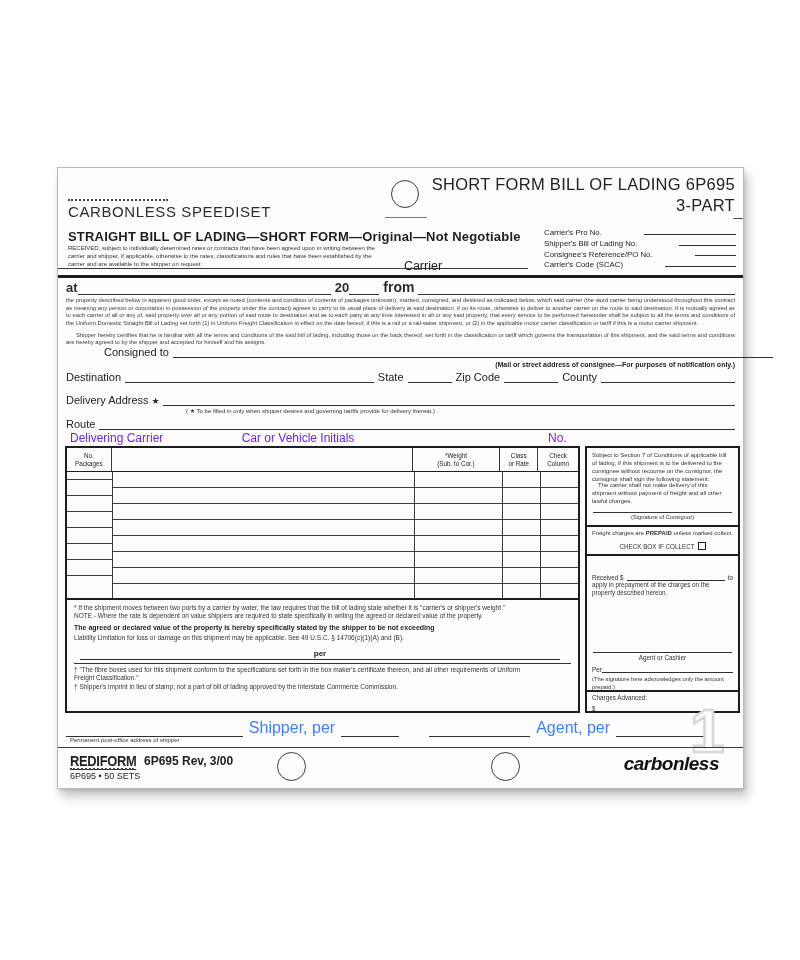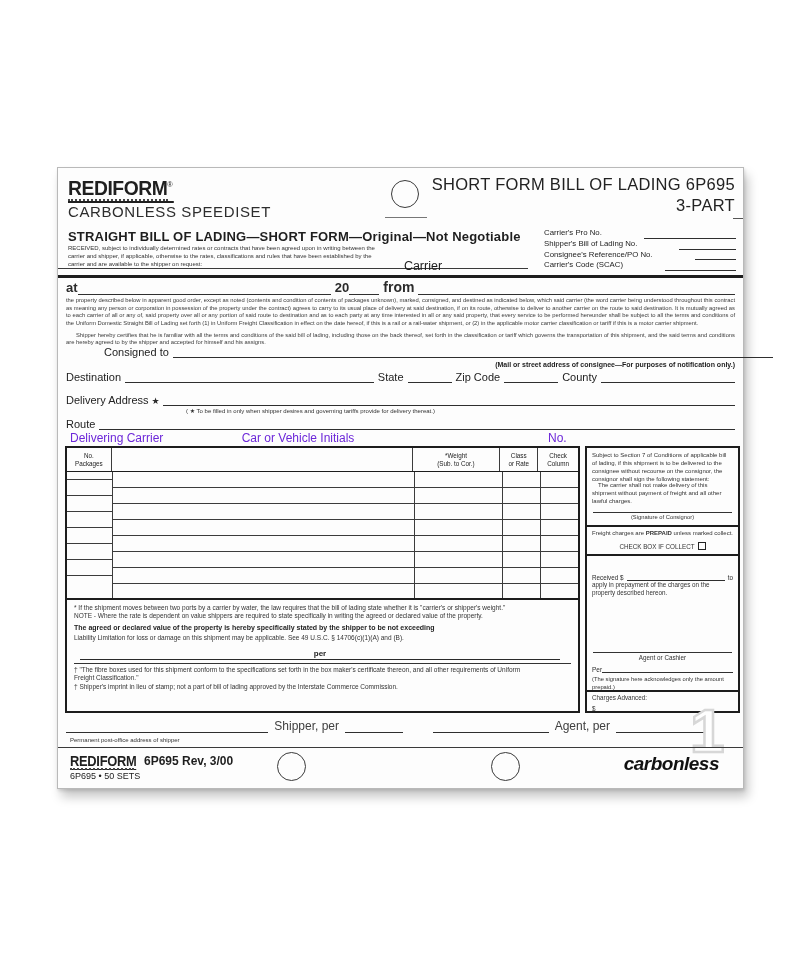--- a/index.html
+++ b/index.html
@@ -19,21 +19,21 @@
   .fill.fx{flex:none;}
   .lbl{white-space:nowrap;}
   
   .brand{font-weight:bold;font-size:21px;letter-spacing:-.5px;color:#1f1f1f;border-bottom:2px solid #1f1f1f;padding:0 2px 1px 0;display:inline-block;transform:scaleX(.92);transform-origin:left;}
   .brand sup{font-size:8px;font-weight:normal;}
   .dotted{border-top:2px dotted #444;}
   .prodline{font-size:15px;letter-spacing:.6px;color:#2d2d2d;}
   .rtitle{font-size:16.5px;letter-spacing:.3px;text-align:right;line-height:1.3;color:#222;}
   .formtitle{font-size:13px;font-weight:bold;letter-spacing:.2px;color:#1e1e1e;}
   .fineprint{font-size:6px;line-height:1.3;color:#333;}
-  .rfield{display:flex;align-items:flex-end;font-size:7.8px;line-height:10.8px;color:#222;gap:40px;}
+  .rfield{display:flex;align-items:center;font-size:7.8px;line-height:10.8px;color:#222;gap:40px;}
   .rfield .fill{border-bottom-width:1px;margin-left:2px;}
   .carrierlbl{font-size:12.5px;font-weight:normal;text-align:center;color:#1d1d1d;}
   .thickrule{background:#1d1d1d;height:2.5px;}
   .thinrule{background:#3a3a3a;height:1px;}
   .bold{font-weight:bold;}
   .b13{font-size:13px;font-weight:bold;}
   .lbl11{font-size:11px;color:#222;}
   .terms{font-size:5.8px;line-height:1.32;text-align:justify;color:#3a3a3a;}
   .terms p{margin:0 0 4px 0;}
   .terms p + p{text-indent:10px;}
@@ -60,39 +60,36 @@
   .ctr{text-align:center;}
   .cbx{display:inline-block;width:6px;height:6px;border:1px solid #222;vertical-align:-1px;margin-left:3px;}
   
   .notes{left:7px;top:432px;width:515px;height:113px;border:2px solid #1d1d1d;border-top:none;box-sizing:border-box;padding:4px 7px;}
   .notes .n{font-size:6.5px;line-height:1.28;color:#333;width:445px;}
   .notes .nb{font-size:7px;font-weight:bold;margin-top:3px;color:#1e1e1e;width:465px;}
   .perline{width:480px;margin:7px auto 0 6px;text-align:center;border-bottom:1.2px solid #2a2a2a;font-size:8px;font-weight:bold;color:#1e1e1e;padding-bottom:1px;}
   .dagger{border-top:1px solid #333;margin-top:3px;padding-top:2px;}
   .dagger .n{width:455px;}
   
-  .signoff{left:8px;top:551px;width:645px;display:flex;align-items:flex-end;font-size:12px;color:#404040;}
+  .signoff{left:8px;top:551px;width:645px;display:flex;align-items:flex-end;font-size:16px;color:#3b82f6;}
   .signoff .lbl{margin:0 6px;}
   .bignum{font-size:62px;font-weight:bold;color:#ffffff;-webkit-text-stroke:2.5px #d7d7d7;line-height:1;font-family:"Liberation Sans", sans-serif;}
   
   .pofc{font-size:6px;color:#333;}
   .fbrand{font-weight:bold;font-size:14px;letter-spacing:-.3px;color:#1f1f1f;border-bottom:1.5px solid #1f1f1f;display:inline-block;transform:scaleX(.92);transform-origin:left;}
   .fformno{font-size:12px;font-weight:bold;color:#1e1e1e;}
   .fsets{font-size:9px;color:#222;}
   .carbonless{font-size:19px;font-weight:bold;font-style:italic;letter-spacing:-.5px;color:#111;}
   .hole{border:1.5px solid #3a3a3a;border-radius:50%;background:#fdfdfd;}
 </style>
 </head>
 <body>
 
 <div class="sheet">
 
-  <div class="abs" style="left:10px;top:8px;">
-    <span class="brand"><span>REDIFORM</span><sup>®</sup></span>
-  </div>
   <div class="abs dotted" style="left:10px;top:31px;width:100px;"></div>
   <div class="abs prodline" style="left:10px;top:35px;">CARBONLESS SPEEDISET</div>
 
   <div class="abs hole" style="left:333px;top:12px;width:26px;height:26px;"></div>
   <div class="abs" style="left:327px;top:49px;width:42px;border-top:1.5px solid #777;"></div>
 
   <div class="abs rtitle" style="right:8px;top:6px;">
     <div>SHORT FORM BILL OF LADING 6P695</div>
     <div>3-PART</div>
   </div>

